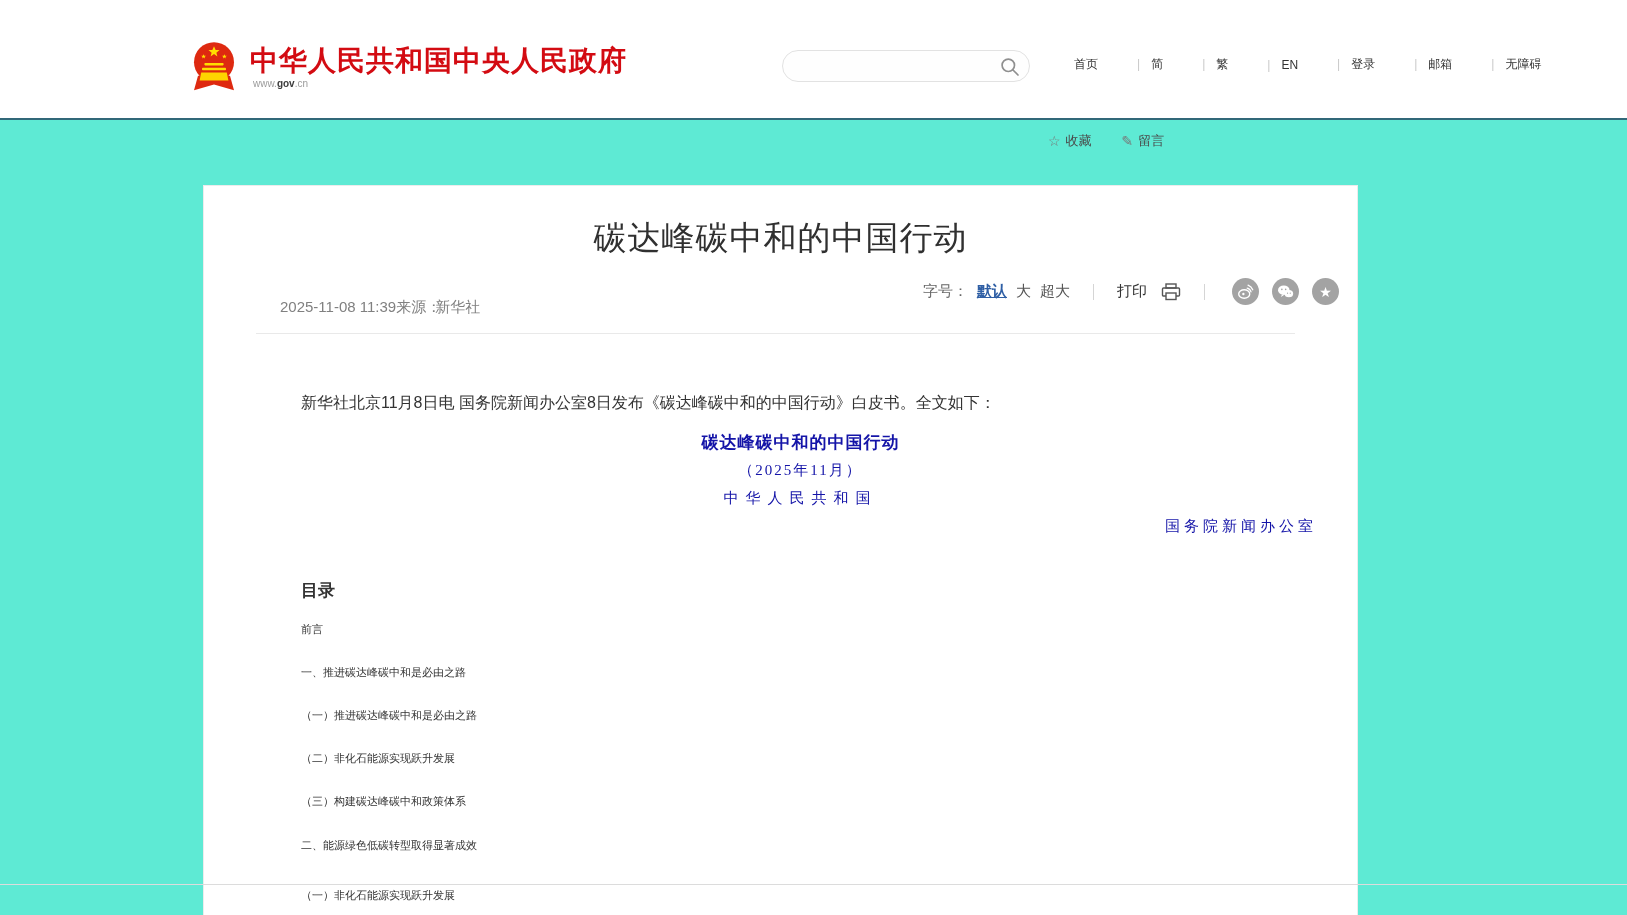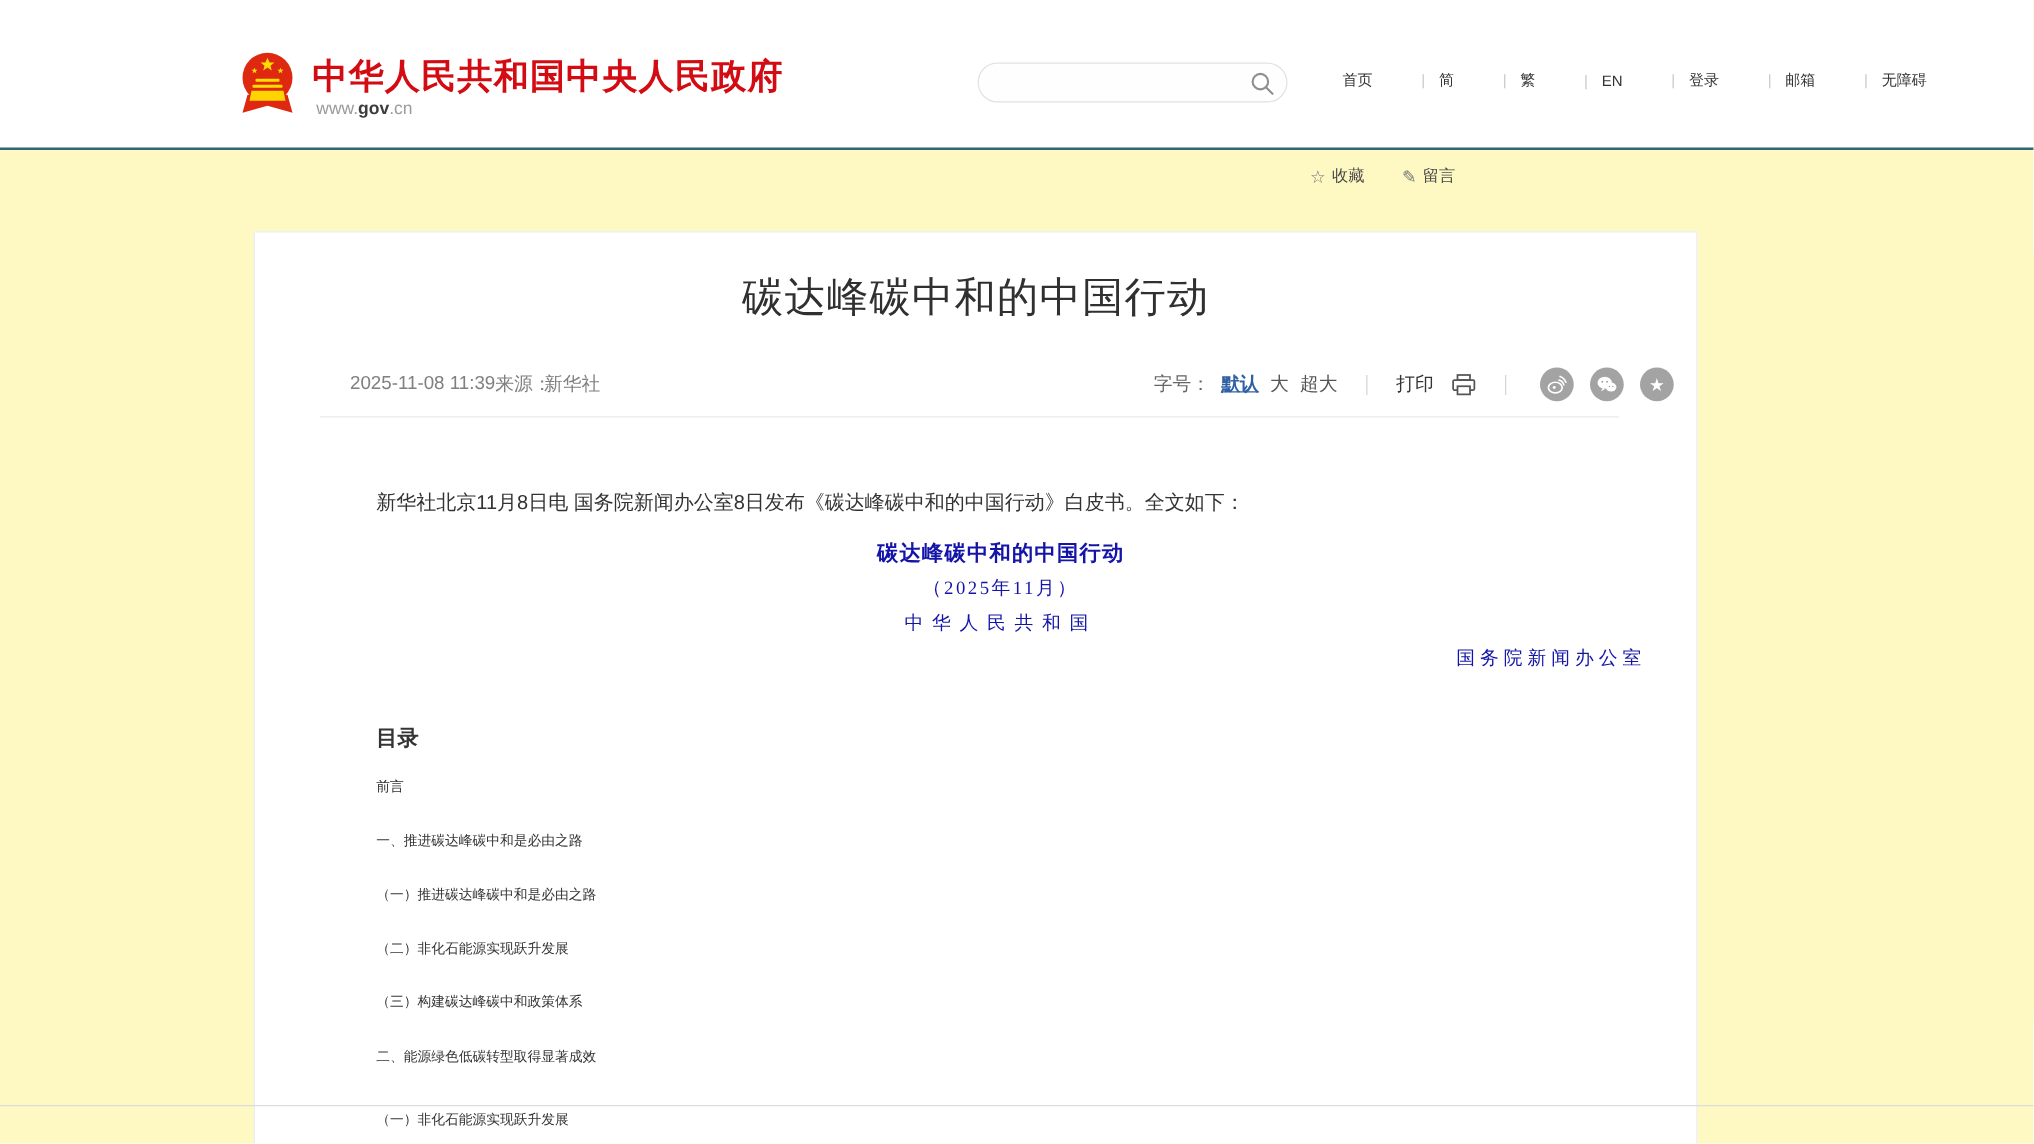--- a/index.html
+++ b/index.html
@@ -1,30 +1,30 @@
 <!DOCTYPE html>
 <html><head>
 <meta charset="utf-8">
 <style>
   * { margin:0; padding:0; box-sizing:border-box; }
   html,body { background:#fff; }
   #page {
     position:relative; width:1627px; height:915px; overflow:hidden;
-    background:#fef9c3; font-family:"Liberation Sans","DejaVu Sans",sans-serif; color:#333;
+    background:#5eead4; font-family:"Liberation Sans","DejaVu Sans",sans-serif; color:#333;
   }
 
   
   .header { position:absolute; left:0; top:0; width:1627px; height:118px; background:#fff; }
   .logo-link { position:absolute; left:190px; top:38px; width:470px; height:60px; cursor:pointer; }
   .emblem { position:absolute; left:0; top:2px; width:48px; height:54px; }
   .site-title {
     position:absolute; left:60px; top:4px; font-size:28px; font-weight:bold;
     color:#d30b12; letter-spacing:1px; white-space:nowrap;
   }
-  .site-url { position:absolute; left:63px; top:40px; font-size:14px; color:#9b9b9b;text-align:right; }
+  .site-url { position:absolute; left:63px; top:40px; font-size:10px; color:#9b9b9b;text-align:right; }
   .site-url .u-bold { color:#3c3c3c; font-weight:bold; }
 
   .search-box {
     position:absolute; left:782px; top:50px; width:248px; height:32px;
     border:1px solid #e2e2e2; border-radius:16px; background:#fefefe;
   }
   .search-input {
     position:absolute; left:14px; top:0; width:195px; height:30px;
     border:none; outline:none; background:transparent; font-size:14px; color:#333;
   }
@@ -44,21 +44,21 @@
   
   .card {
     position:absolute; left:203px; top:185px; width:1155px; height:740px;
     background:#fff; border:1px solid #ececec;
   }
   .article-title {
     position:absolute; left:0; top:30px; width:100%; text-align:center;
     font-size:33px; font-weight:500; color:#303030; letter-spacing:1px;
   }
   .meta-left { position:absolute; left:76px; top:112px; display:flex; gap:0; font-size:15px; color:#808080; }
-  .meta-right { position:absolute; right:18px; top:108px; display:flex; align-items:center; gap:9px;justify-content:flex-end; }
+  .meta-right { position:absolute; right:18px; top:92px; display:flex; align-items:center; gap:9px;justify-content:flex-end; }
   .fontsize-label { font-size:15px; color:#666; }
   .fs-opt { font-size:15px; color:#555; cursor:pointer; }
   .fs-opt.selected { color:#2f5fa5; font-weight:bold; text-decoration:underline; }
   .vdiv { width:1px; height:16px; background:#d5d5d5; margin:0 14px; }
   .print-wrap { display:flex; align-items:center; gap:14px; cursor:pointer; }
   .print-label { font-size:15px; color:#333; }
   .share-circle {
     width:27px; height:27px; border-radius:50%; background:#a3a3a3;
     display:flex; align-items:center; justify-content:center; cursor:pointer; margin-left:4px;
   }

